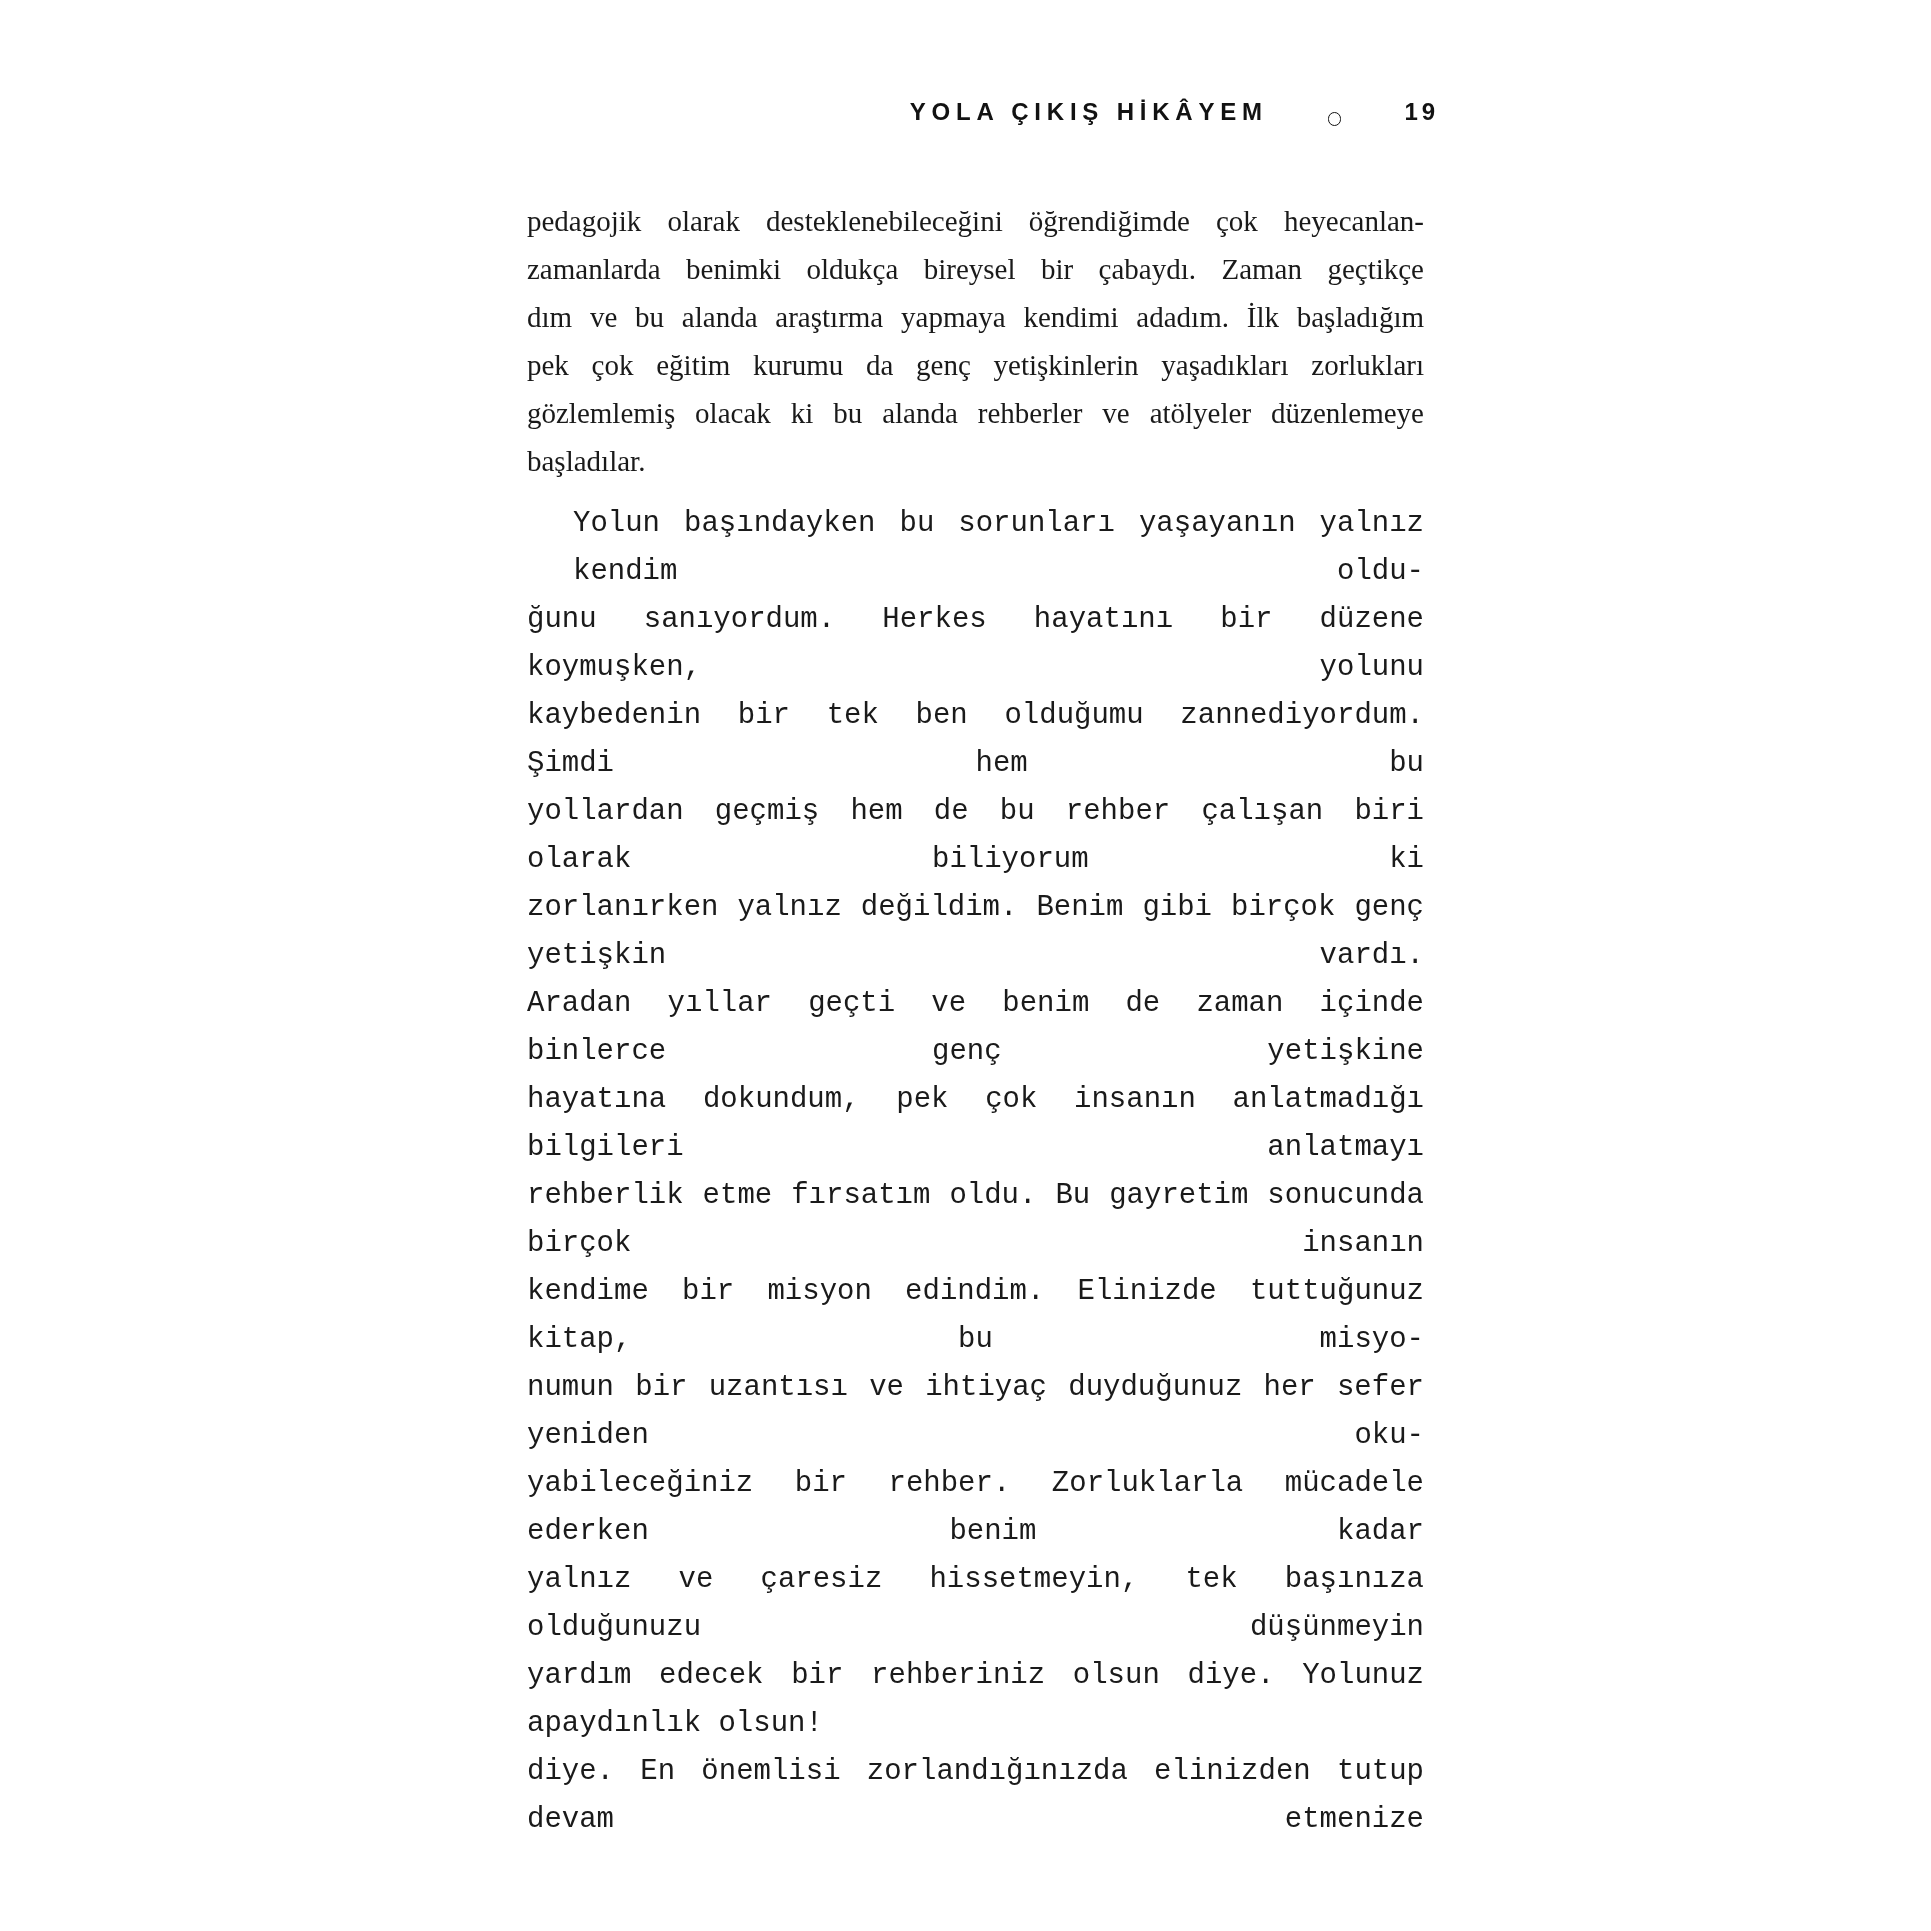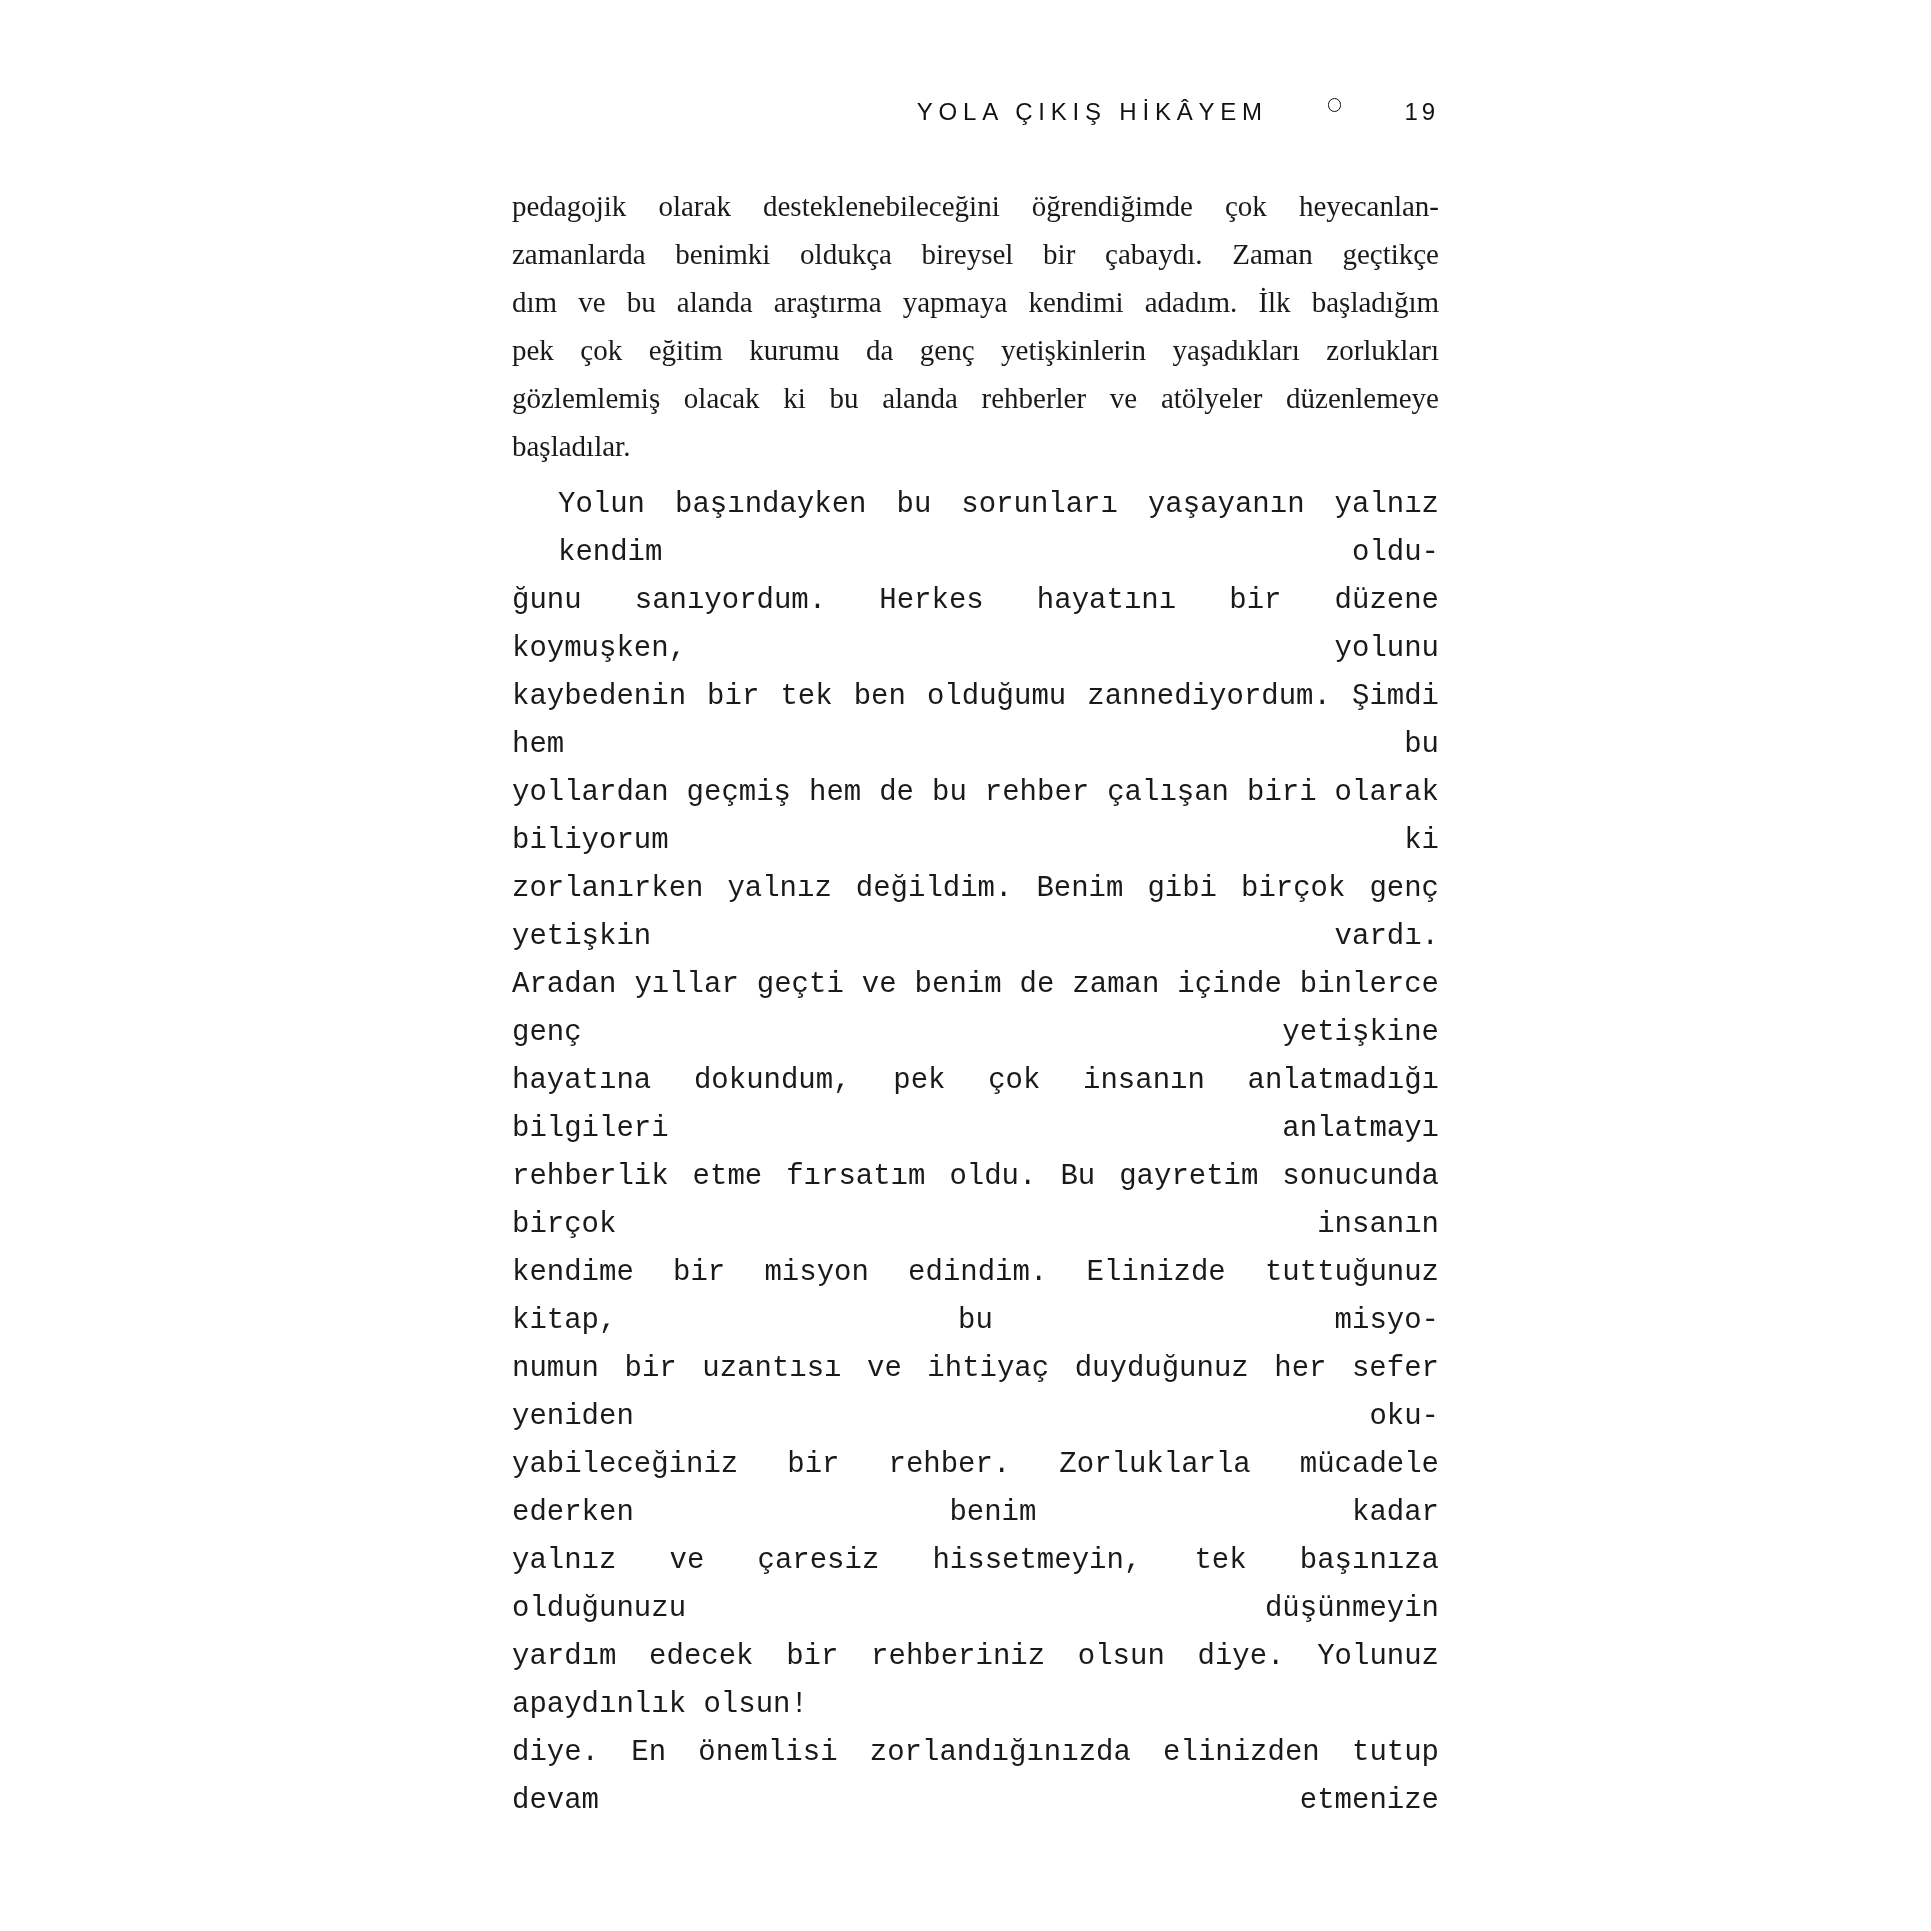--- a/index.html
+++ b/index.html
@@ -15,23 +15,23 @@
     overflow: hidden;
     font-family: "Liberation Serif", "DejaVu Serif", serif;
     color: #1a1a1a;
   }
   
   .running-header {
     position: absolute;
     top: 98px;
     right: 492px;
     display: flex;
-    align-items: flex-start;
+    align-items: flex-end;
     font-family: "Liberation Sans", "DejaVu Sans", sans-serif;
-    font-weight: 400;
+    font-weight: 700;
     font-size: 24px;
     letter-spacing: 5.8px;
     color: #121212;
     white-space: nowrap;
     gap: 48px;
   }
   .ring-sep {
     display: inline-block;
     width: 11.6px;
     height: 11.6px;
@@ -45,21 +45,21 @@
   }
   
   .body-text {
     position: absolute;
     left: 512px;
     top: 182px;
     width: 927px;
     font-size: 29px;
     line-height: 48px;
   }
-  .paragraph { margin: 0; }
+  .paragraph { margin: 15px; }
   .paragraph.spaced { margin-top: 10.6px; font-family: Liberation Mono, monospace; }
   .line {
     text-align: justify;
     text-align-last: justify;
   }
   .line.last { text-align-last: left; }
   .line.indent { padding-left: 46px; }
 </style>
 </head>
 <body>

